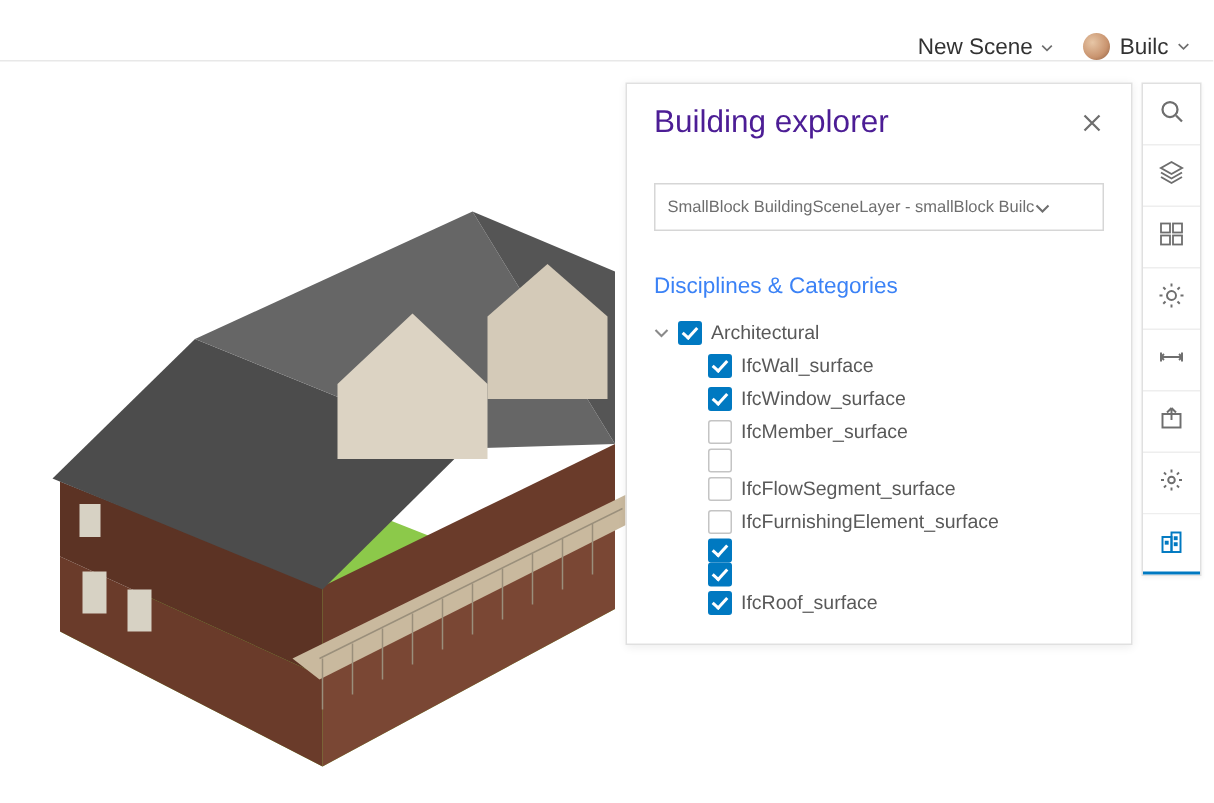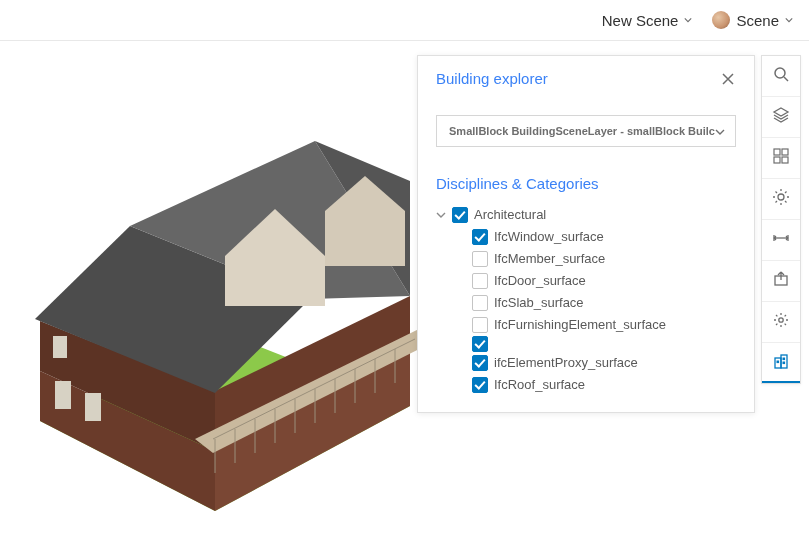--- a/index.html
+++ b/index.html
@@ -9,21 +9,21 @@
     height: 535px;
     font-family: "Segoe UI", "Avenir Next", Arial, sans-serif;
     background: #fff;
     color: #323232;
     overflow: hidden;
   }
   .header {
     height: 40px;
     border-bottom: 1px solid #e8e8e8;
     display: flex;
-    align-items: center;
+    align-items: flex-end;
     justify-content: flex-end;
     padding: 0 16px;
     gap: 20px;
     font-size: 15px;
   }
   .header .hdrop {
     display: flex;
     align-items: center;
     gap: 6px;
     cursor: pointer;
@@ -88,44 +88,43 @@
     padding: 14px 18px 16px 18px;
     z-index: 2;
   }
   .panel-head {
     display: flex;
     align-items: center;
     justify-content: space-between;
     margin-bottom: 28px;
   }
   .panel-title {
-    font-size: 15px;
+    font-size: 21px;
     font-weight: 300;
-    color: #3b82f6;
+    color: #4c1d95;
   }
   .close-x {
     width: 16px;
     height: 16px;
     cursor: pointer;
     color: #6e6e6e;
   }
   .selbox {
     border: 1px solid #d6d6d6;
     height: 30px;
     display: flex;
     align-items: center;
-    justify-content: center;
+    justify-content: flex-start;
     padding: 0 8px;
     font-size: 11px;
     color: #6e6e6e;
     margin-bottom: 28px;
     cursor: pointer;
     white-space: nowrap;
     overflow: hidden;
-    font-weight: bold;
   }
   .section-title {
     font-size: 15px;
     color: #3b82f6;
     margin-bottom: 12px;
   }
   .tree {
     font-size: 13px;
     color: #595959;
     line-height: 22px;
@@ -191,21 +190,21 @@
   <div class="hdrop">
     <span>New Scene</span>
     <span class="chev">
       <svg viewBox="0 0 10 10" width="8" height="8">
           <path d="M1 3 L5 7 L9 3" stroke="#6e6e6e" stroke-width="1.4" fill="none"></path>
         </svg>
     </span>
   </div>
   <div class="hdrop">
     <span class="avatar"></span>
-    <span>Scene</span>
+    <span>Builc</span>
     <span class="chev">
       <svg viewBox="0 0 10 10" width="8" height="8">
           <path d="M1 3 L5 7 L9 3" stroke="#6e6e6e" stroke-width="1.4" fill="none"></path>
         </svg>
     </span>
   </div>
 </div>
 
 <div class="main">
 
@@ -343,44 +342,46 @@
           <span class="expand">
             <svg width="10" height="10" viewBox="0 0 10 10">
               <path d="M1 3 L5 7 L9 3" stroke="#8a8a8a" stroke-width="1.4" fill="none"></path>
             </svg>
           </span>
           <span class="cb checked"></span>
           <span>Architectural</span>
         </div>
         <div class="trow lvl1">
           <span class="cb checked"></span>
+          <span>IfcWall_surface</span>
+        </div>
+        <div class="trow lvl1">
+          <span class="cb checked"></span>
           <span>IfcWindow_surface</span>
         </div>
         <div class="trow lvl1">
           <span class="cb"></span>
           <span>IfcMember_surface</span>
         </div>
         <div class="trow lvl1">
           <span class="cb"></span>
-          <span>IfcDoor_surface</span>
         </div>
         <div class="trow lvl1">
           <span class="cb"></span>
-          <span>IfcSlab_surface</span>
+          <span>IfcFlowSegment_surface</span>
         </div>
         <div class="trow lvl1">
           <span class="cb"></span>
           <span>IfcFurnishingElement_surface</span>
         </div>
         <div class="trow lvl1">
           <span class="cb checked"></span>
         </div>
         <div class="trow lvl1">
           <span class="cb checked"></span>
-          <span>ifcElementProxy_surface</span>
         </div>
         <div class="trow lvl1">
           <span class="cb checked"></span>
           <span>IfcRoof_surface</span>
         </div>
       </div>
   </div>
 
 </div>
 

